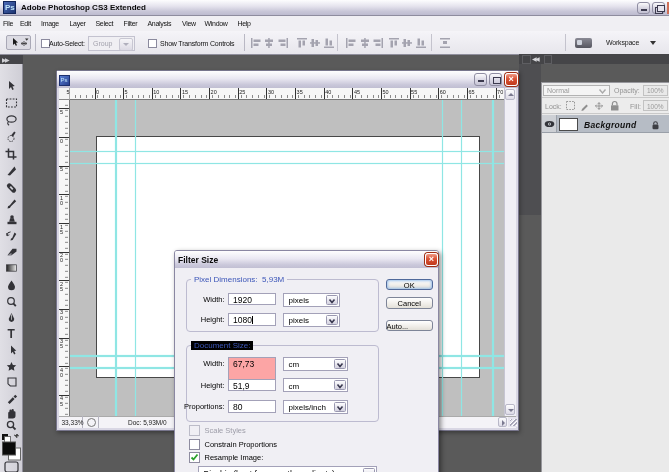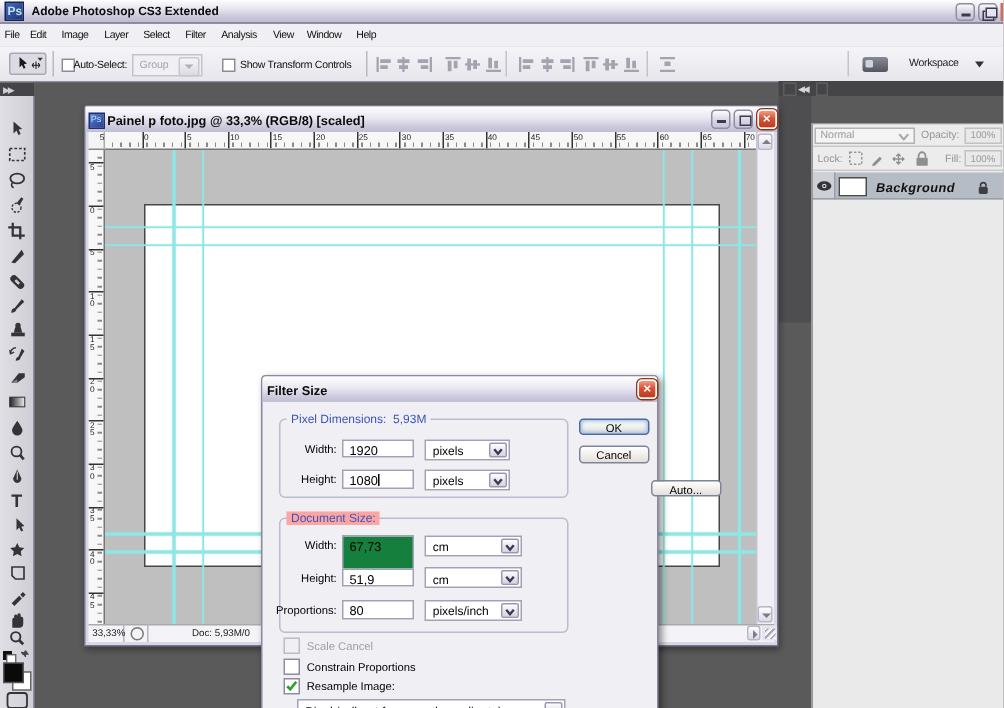--- a/index.html
+++ b/index.html
@@ -222,21 +222,20 @@
 <div style="position:absolute;left:584px;top:119.5px;font-size:8.5px;font-weight:bold;font-style:italic;color:#101010;letter-spacing:0.3px;">Background</div>
 <svg width="12" height="12" style="position:absolute;left:650px;top:119.5px">
       <rect x="2.5" y="4.5" width="6" height="4.8" rx="1.2" fill="#3d3e44"></rect>
       <path d="M3.7 4.5 v-1 a1.8 1.8 0 0 1 3.6 0 V4.5" fill="none" stroke="#3d3e44" stroke-width="1.1"></path>
     </svg>
 <div style="position:absolute;left:55.5px;top:70px;width:463px;height:361px;background:#d9d7e4;border:1px solid #77758c;border-radius:2px 2px 0 0;box-sizing:border-box;box-shadow:1px 2px 4px rgba(0,0,0,0.35);"></div>
 <div style="position:absolute;left:56.5px;top:71px;width:461px;height:17px;background:linear-gradient(to bottom,#fefefe 0%,#e9e7f1 45%,#cac8da 80%,#c0bed2 100%);"></div>
 <div style="position:absolute;left:58.5px;top:74.5px;width:11px;height:11px;background:linear-gradient(135deg,#5a7fd4,#27408f);border:1px solid #1c2f6e;box-sizing:border-box;">
       <div style="position:absolute;left:1px;top:1px;font-size:6px;color:#bfe3f8;">Ps</div>
     </div>
-<div style="position:absolute;left:71.5px;top:75px;font-size:8.5px;font-weight:bold;color:#0a0a0a;">Painel p foto.jpg @ 33,3% (RGB/8) [scaled]</div>
 <div style="position:absolute;left:474px;top:72.5px;width:13px;height:13px;background:linear-gradient(to bottom,#fcfbfd,#dcdae6 50%,#c6c4d6);border:1px solid #8f8da2;border-radius:3px;box-sizing:border-box;">
       <div style="position:absolute;left:3px;bottom:3px;width:6px;height:2px;background:#3c3a4e;"></div>
     </div>
 <div style="position:absolute;left:488.5px;top:72.5px;width:13px;height:13px;background:linear-gradient(to bottom,#fcfbfd,#dcdae6 50%,#c6c4d6);border:1px solid #8f8da2;border-radius:3px;box-sizing:border-box;">
       <div style="position:absolute;left:3px;top:3px;width:6px;height:5px;border:1px solid #3c3a4e;"></div>
     </div>
 <div style="position:absolute;left:504.5px;top:72.5px;width:13px;height:13px;background:linear-gradient(to bottom,#f09a85,#da5235 45%,#c03a1c);border:1px solid #fff;border-radius:3px;box-sizing:border-box;box-shadow:0 0 0 1px #9e2d12;">
       <div style="position:absolute;left:3px;top:0px;font-size:9px;font-weight:bold;color:#fff;">×</div>
     </div>
 <div style="position:absolute;left:58.5px;top:88px;width:11.5px;height:11.5px;background:#f4f4f4;border-right:1px solid #aaa;border-bottom:1px solid #888;box-sizing:border-box;"></div>
@@ -365,27 +364,27 @@
             <path d="M2.5 1.5 L5 4.5 L7.5 1.5" fill="none" stroke="#3a3950" stroke-width="1.6"></path>
           </svg>
         </div>
       </div>
       <div style="position:absolute;left:210.5px;top:27.5px;width:47.5px;height:11.5px;background:linear-gradient(to bottom,#ffffff,#f2f0ec 50%,#e3e0d8);border:1px solid #7e8598;border-radius:3px;box-sizing:border-box;font-size:7.5px;color:#000;text-align:center;box-shadow:inset 0 0 2.5px 1px #9cc0ea;border-color:#50699a;">
         <div style="margin-top:1px;">OK</div>
       </div>
       <div style="position:absolute;left:210.5px;top:46px;width:47.5px;height:11.5px;background:linear-gradient(to bottom,#ffffff,#f2f0ec 50%,#e3e0d8);border:1px solid #7e8598;border-radius:3px;box-sizing:border-box;font-size:7.5px;color:#000;text-align:center;">
         <div style="margin-top:1px;">Cancel</div>
       </div>
-      <div style="position:absolute;left:210.5px;top:68.5px;width:47.5px;height:11.5px;background:linear-gradient(to bottom,#ffffff,#f2f0ec 50%,#e3e0d8);border:1px solid #7e8598;border-radius:3px;box-sizing:border-box;font-size:7.5px;color:#000;text-align:center;margin-left:48px;">
+      <div style="position:absolute;left:210.5px;top:68.5px;width:47.5px;height:11.5px;background:linear-gradient(to bottom,#ffffff,#f2f0ec 50%,#e3e0d8);border:1px solid #7e8598;border-radius:3px;box-sizing:border-box;font-size:7.5px;color:#000;text-align:left;">
         <div style="margin-top:1px;">Auto...</div>
       </div>
       <div style="position:absolute;left:10.5px;top:93.5px;width:191px;height:75px;border:1px solid #bdbbd0;border-radius:4px;"></div>
-      <div style="position:absolute;left:16px;top:89.5px;background:#fca5a5;padding:0 3px;font-size:8px;color:#3b55b8;">Document Size:</div>
+      <div style="position:absolute;left:16px;top:89.5px;background:#000000;padding:0 3px;font-size:8px;color:#3b55b8;">Document Size:</div>
       <div style="position:absolute;left:0px;top:108px;width:49.5px;font-size:7.5px;color:#000;text-align:right;">Width:</div>
-      <div style="position:absolute;left:53px;top:106px;width:47.5px;height:28px;background:#15803d;border:1px solid #a3a1b8;box-sizing:border-box;">
+      <div style="position:absolute;left:53px;top:106px;width:47.5px;height:28px;background:#fca5a5;border:1px solid #a3a1b8;box-sizing:border-box;">
         <div style="position:absolute;left:4px;top:1px;font-size:8.5px;color:#000;">67,73</div>
       </div>
       <div style="position:absolute;left:107.5px;top:105.5px;width:65px;height:14px;background:#fff;border:1px solid #a3a1b8;box-sizing:border-box;">
         <div style="position:absolute;left:5px;top:2.5px;font-size:8px;color:#000;">cm</div>
         <div style="position:absolute;right:1px;top:1px;width:12px;height:10px;background:linear-gradient(to bottom,#fdfdfe,#d4d2e0);border:1px solid #9a98b0;border-radius:1.5px;box-sizing:border-box;">
           <svg width="10" height="8" style="position:absolute;left:0px;top:2px">
             <path d="M2.5 1.5 L5 4.5 L7.5 1.5" fill="none" stroke="#3a3950" stroke-width="1.6"></path>
           </svg>
         </div>
       </div>
@@ -407,21 +406,21 @@
       </div>
       <div style="position:absolute;left:107.5px;top:148.5px;width:65px;height:14px;background:#fff;border:1px solid #a3a1b8;box-sizing:border-box;">
         <div style="position:absolute;left:5px;top:2.5px;font-size:8px;color:#000;">pixels/inch</div>
         <div style="position:absolute;right:1px;top:1px;width:12px;height:10px;background:linear-gradient(to bottom,#fdfdfe,#d4d2e0);border:1px solid #9a98b0;border-radius:1.5px;box-sizing:border-box;">
           <svg width="10" height="8" style="position:absolute;left:0px;top:2px">
             <path d="M2.5 1.5 L5 4.5 L7.5 1.5" fill="none" stroke="#3a3950" stroke-width="1.6"></path>
           </svg>
         </div>
       </div>
       <div style="position:absolute;left:14px;top:173.5px;width:11px;height:11px;background:#f0eff4;border:1px solid #bcbcc8;box-sizing:border-box;"></div>
-      <div style="position:absolute;left:29.5px;top:175px;font-size:7.5px;color:#9d9da8;">Scale Cancel</div>
+      <div style="position:absolute;left:29.5px;top:175px;font-size:7.5px;color:#9d9da8;">Scale Styles</div>
       <div style="position:absolute;left:14px;top:187.5px;width:11px;height:11px;background:#fff;border:1px solid #8e8ca0;box-sizing:border-box;"></div>
       <div style="position:absolute;left:29.5px;top:189px;font-size:7.5px;color:#000;">Constrain Proportions</div>
       <div style="position:absolute;left:14px;top:200.5px;width:11px;height:11px;background:#fff;border:1px solid #8e8ca0;box-sizing:border-box;">
         <svg width="9" height="9" style="position:absolute;left:0px;top:0px">
           <path d="M1.5 4.5 L3.5 6.5 L7.5 1.5" fill="none" stroke="#2ba12b" stroke-width="1.8"></path>
         </svg>
       </div>
       <div style="position:absolute;left:29.5px;top:202px;font-size:7.5px;color:#000;">Resample Image:</div>
       <div style="position:absolute;left:22.5px;top:214.5px;width:179px;height:14px;background:#fff;border:1px solid #a3a1b8;box-sizing:border-box;">
         <div style="position:absolute;left:5px;top:2px;font-size:8.5px;color:#000;">Bicubic (best for smooth gradients)</div>

